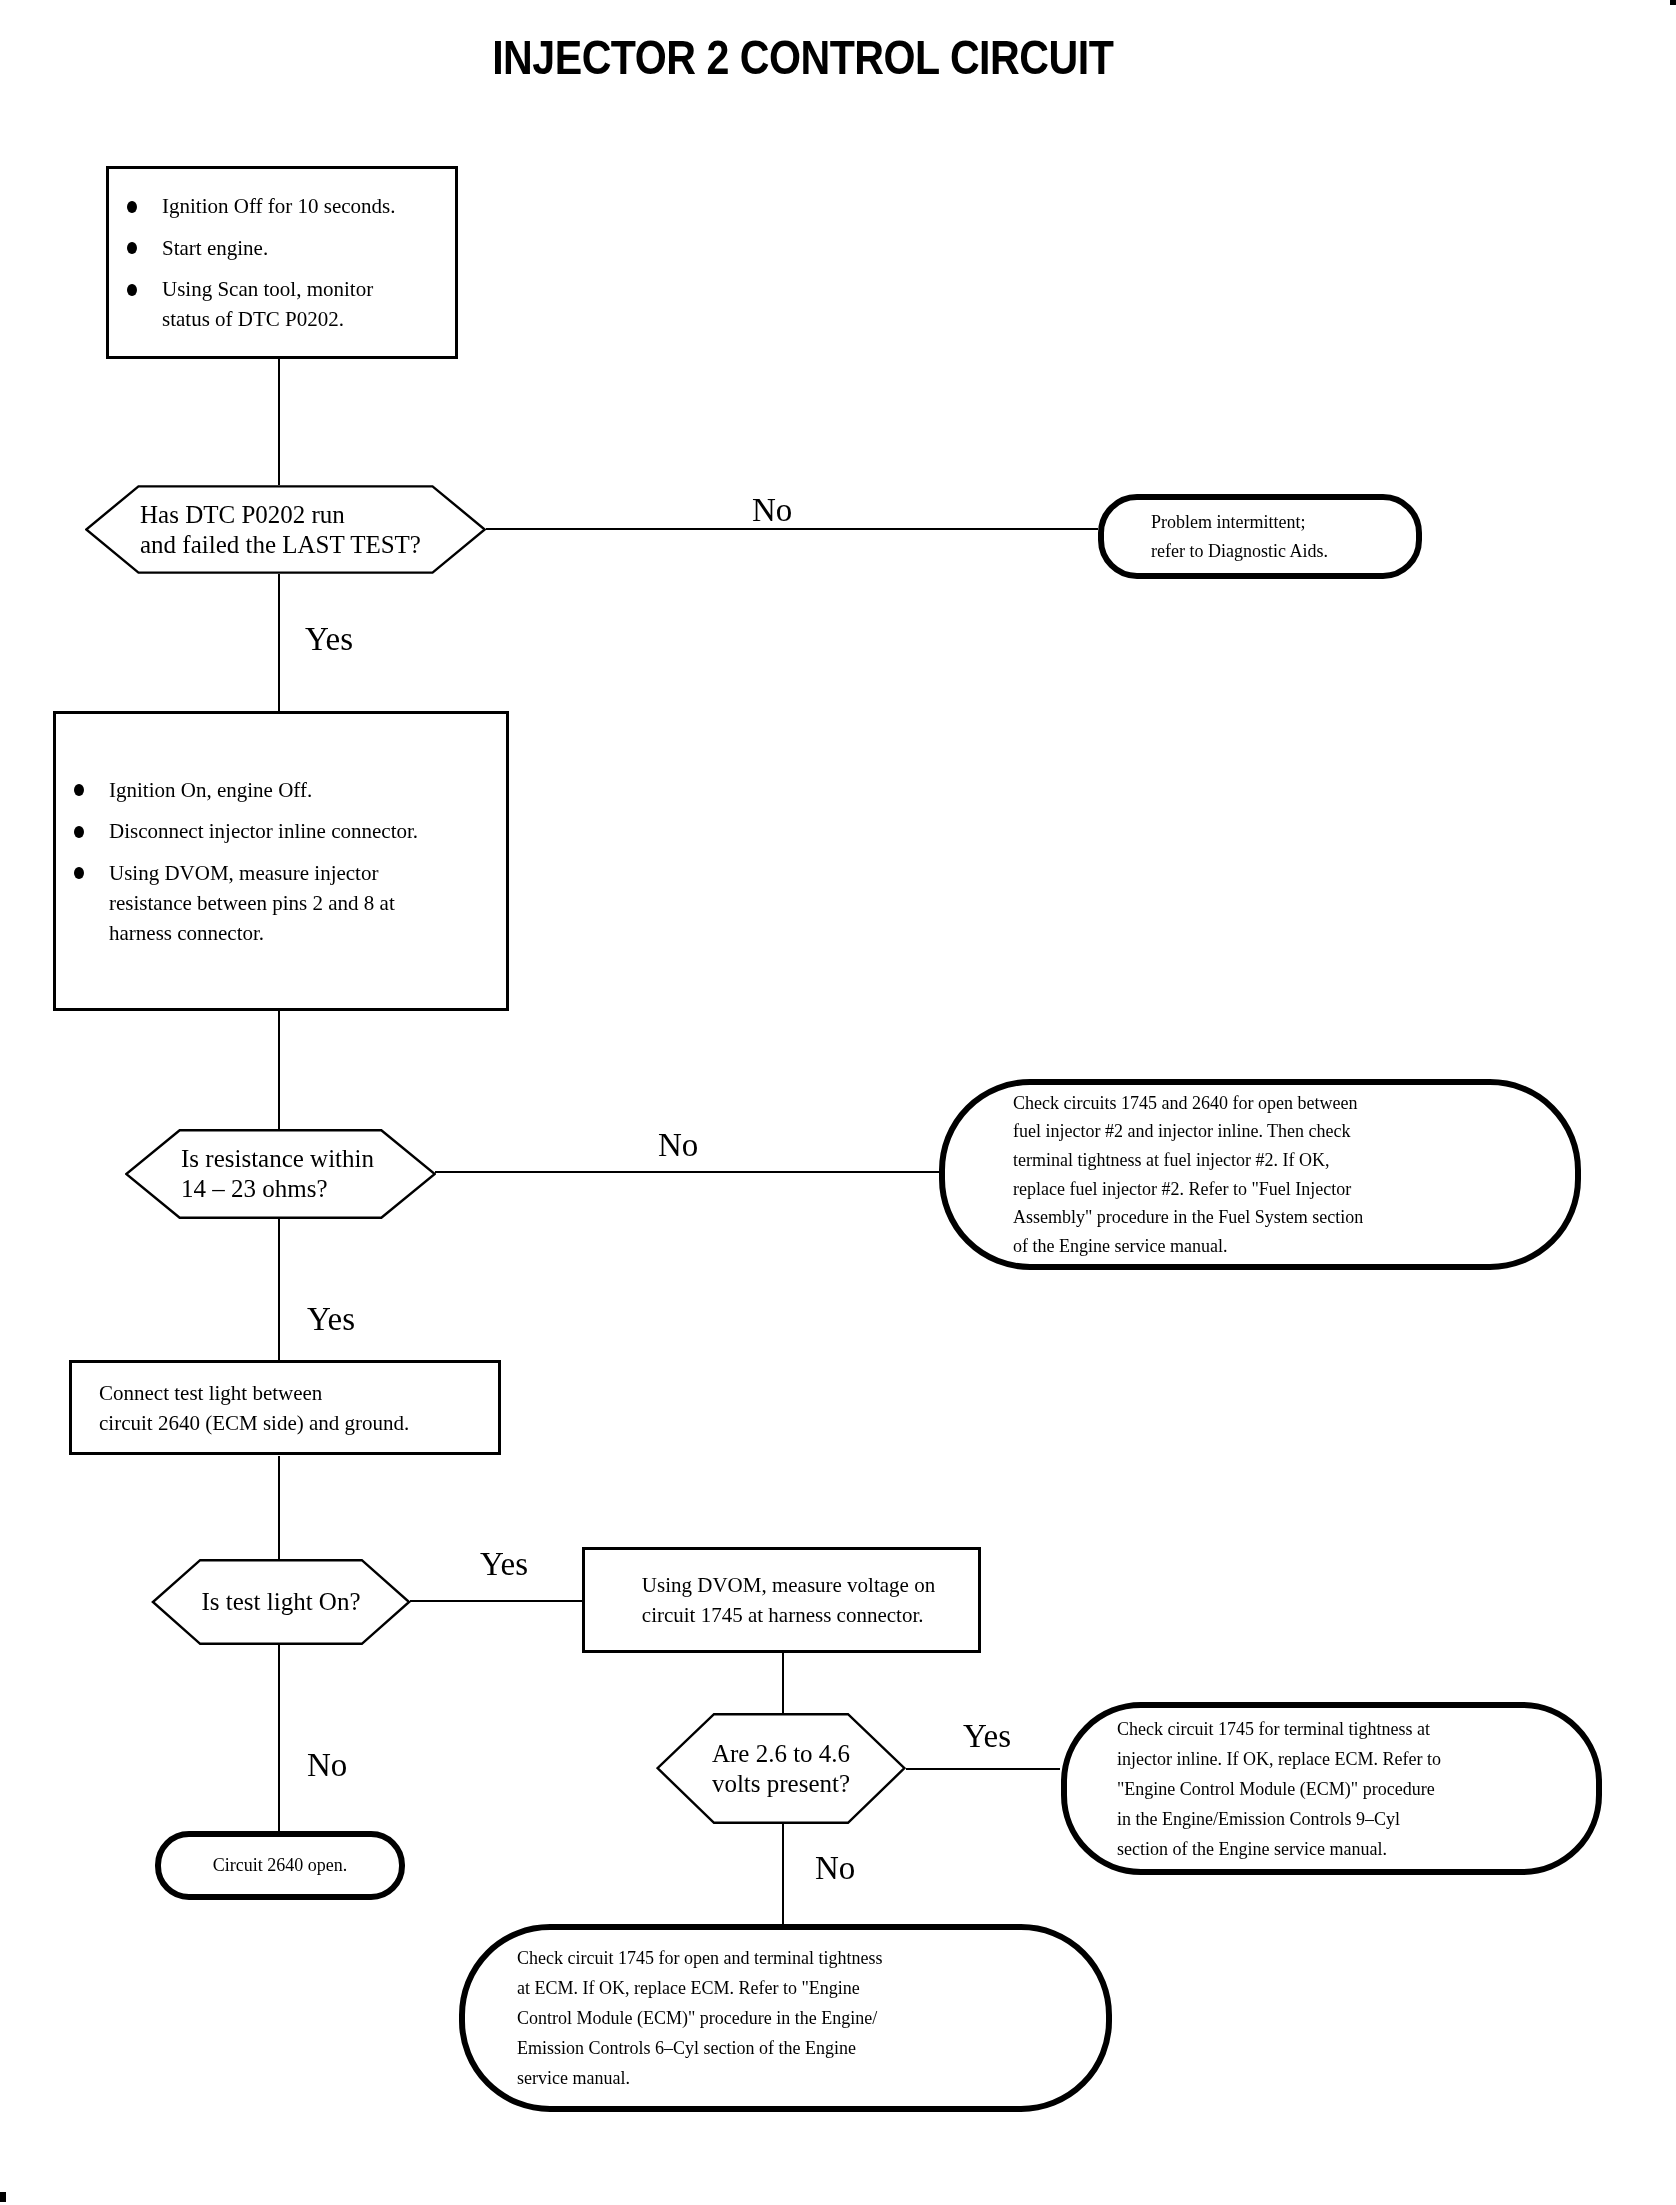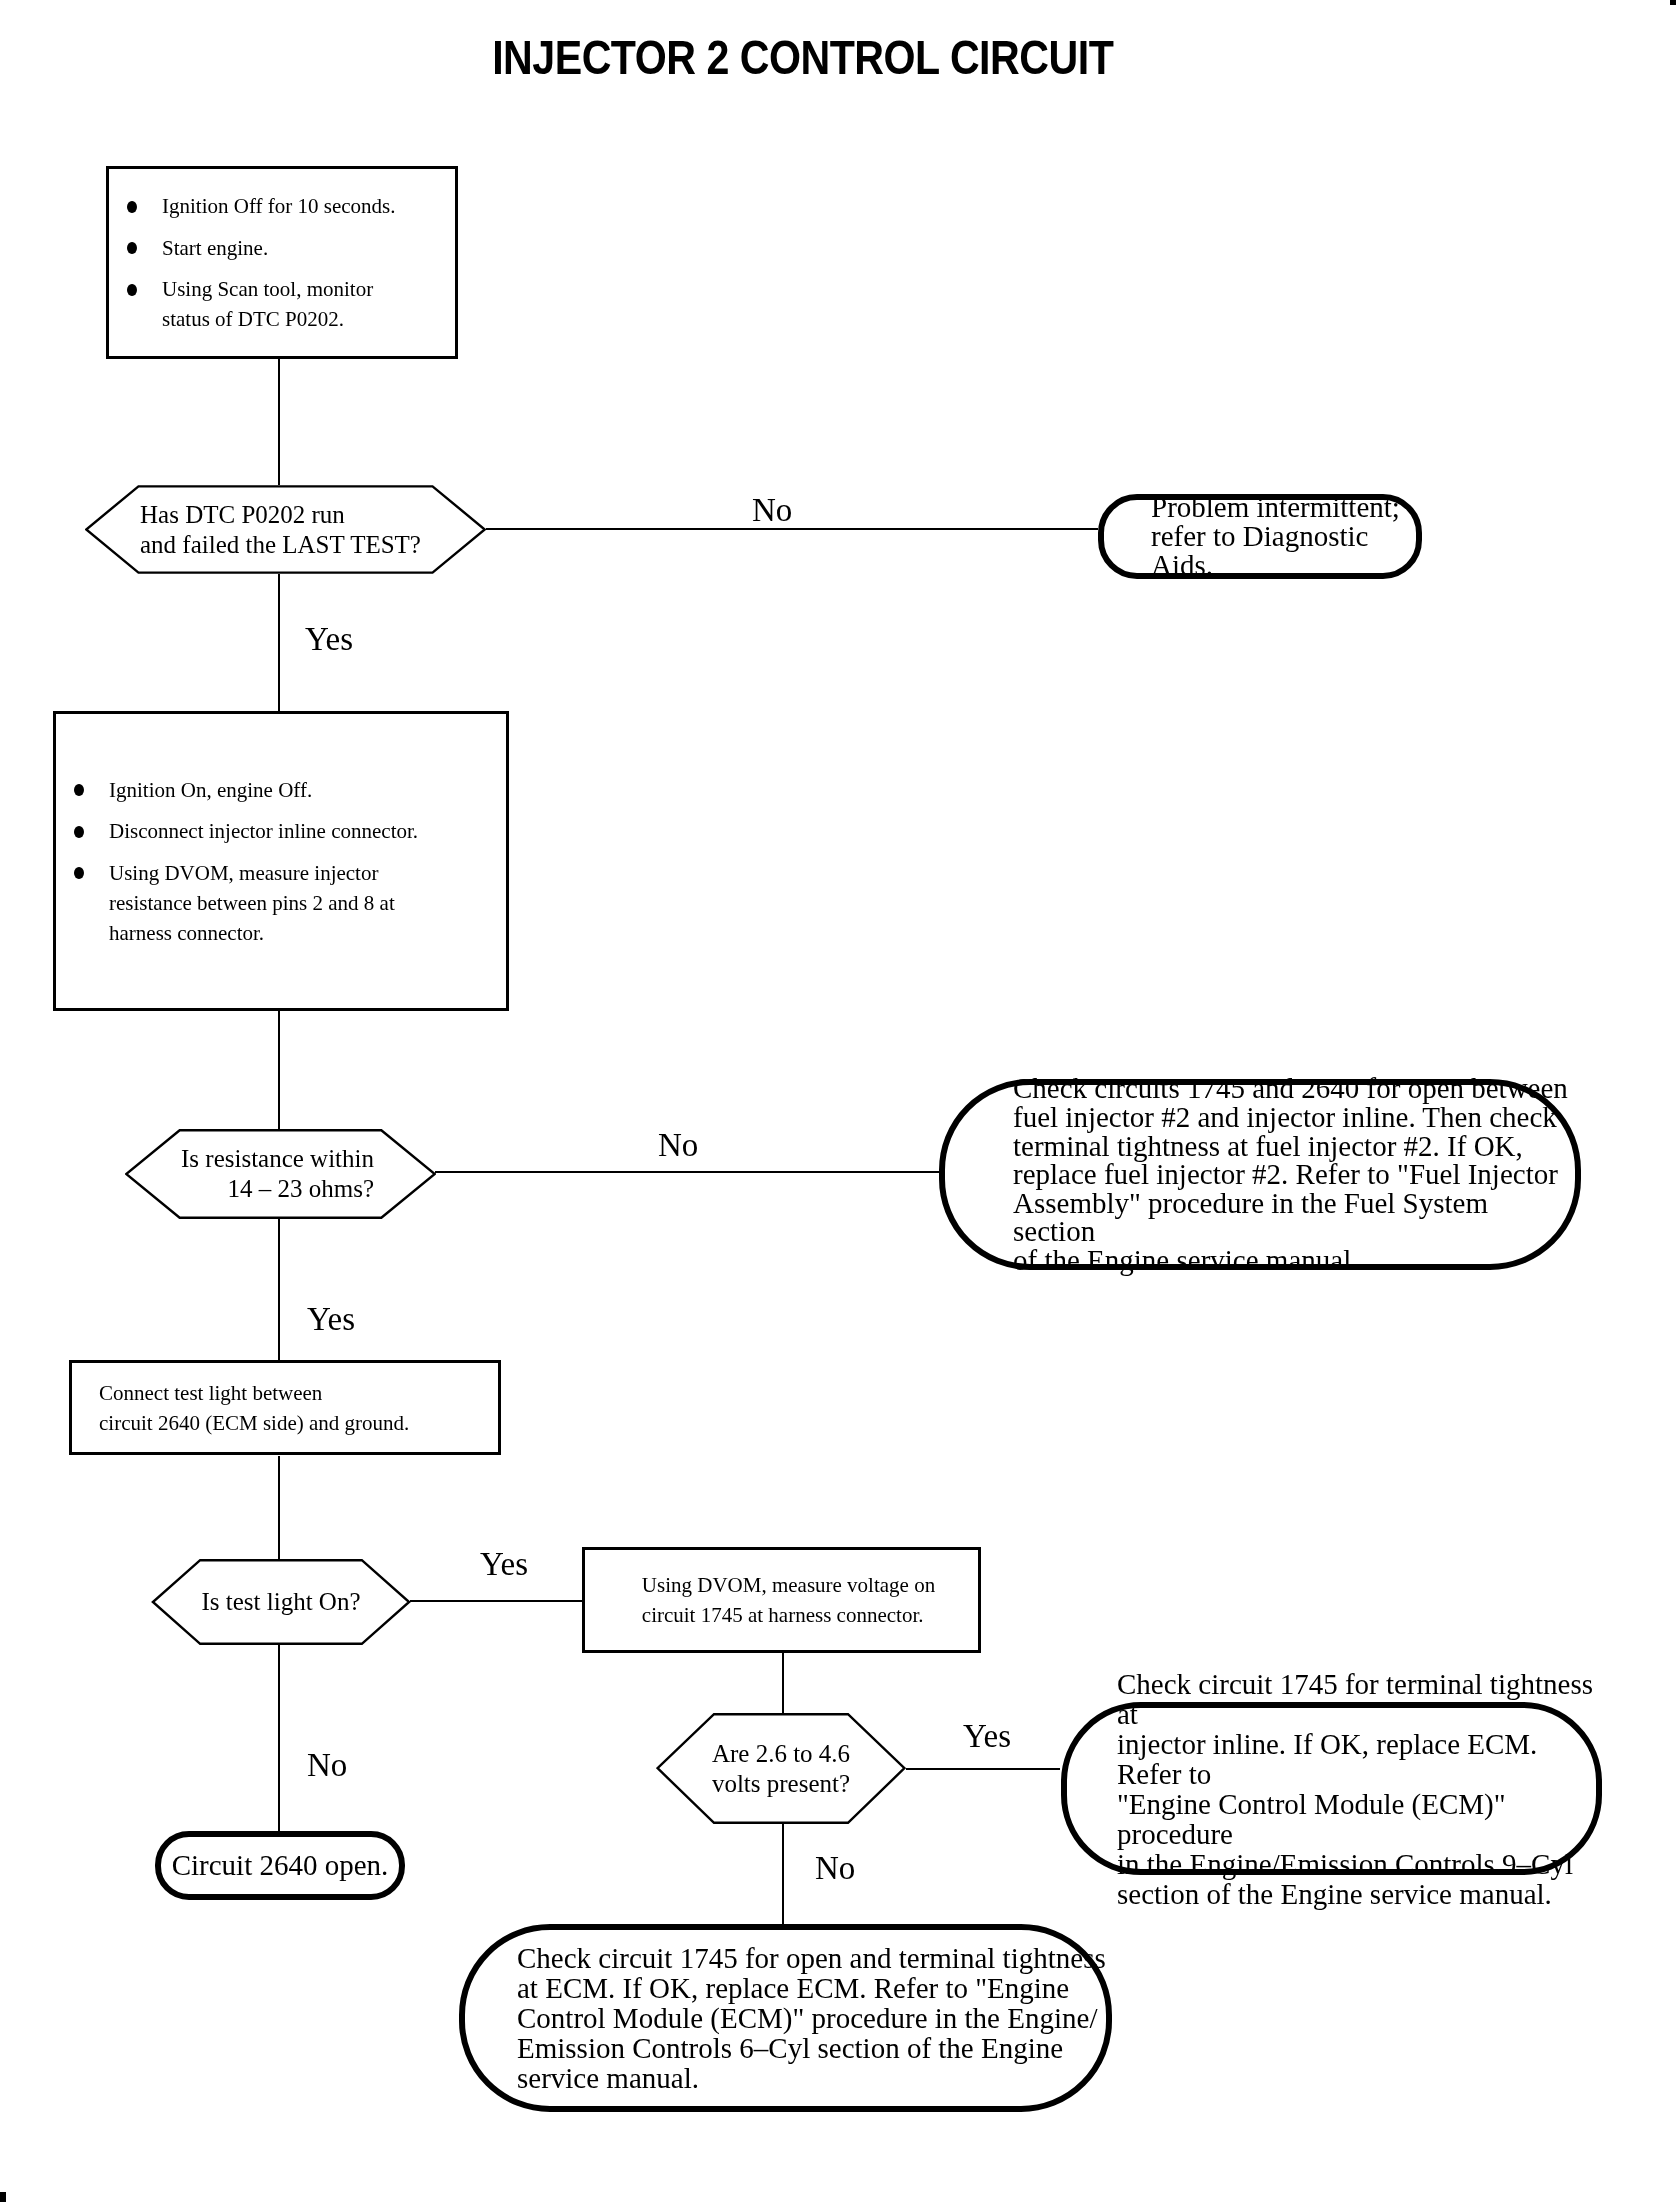--- a/index.html
+++ b/index.html
@@ -21,21 +21,21 @@
 
   
   .hex{position:absolute;}
   .hex svg{position:absolute;left:0;top:0;}
   .hex .label{position:absolute;left:0;top:0;right:0;bottom:0;display:flex;align-items:center;font-size:25px;line-height:30px;white-space:pre-line;}
   .hex .label.left{justify-content:flex-start;}
   .hex .label.center{justify-content:center;text-align:center;}
 
   
   .stadium{position:absolute;background:#fff;border:6px solid #000;box-sizing:border-box;display:flex;align-items:center;}
-  .stadium .txt{font-size:29px;line-height:29px;}
+  .stadium .txt{font-size:18px;line-height:29px;}
 
   
   .line{position:absolute;background:#000;}
   .edge-label{position:absolute;font-size:33px;line-height:27px;text-align:center;}
 
   .speck{position:absolute;background:#000;}
 </style>
 </head>
 <body>
 
@@ -86,21 +86,21 @@
       </ul>
     </div>
   </div>
 
   <div class="line" style="left:278px;top:1011px;width:1.8px;height:118px;"></div>
   <div class="line" style="left:435px;top:1171px;width:505px;height:1.8px;"></div>
   <div class="edge-label" style="left:658px;top:1132px;">No</div>
   <div class="line" style="left:278px;top:1219px;width:1.8px;height:142px;"></div>
   <div class="edge-label" style="left:307px;top:1306px;">Yes</div>
 
-  <div class="hex" style="left:125px;top:1129px;width:311px;height:90px;text-align:right;">
+  <div class="hex" style="left:125px;top:1129px;width:311px;height:90px;">
     <svg width="311" height="90" viewBox="0 0 512 148">
       <polygon points="90,2 422,2 510,74 422,146 90,146 2,74" fill="#ffffff" stroke="#000000" stroke-width="4"></polygon>
     </svg>
     <div class="label left" style="padding-left:56px;">Is resistance within
 14 – 23 ohms?</div>
   </div>
 
   <div class="stadium" style="left:939px;top:1079px;width:642px;height:191px;border-radius:91px;padding-left:68px;">
     <div class="txt" style="line-height:28.6px;">Check circuits 1745 and 2640 for open between
 fuel injector #2 and injector inline. Then check

